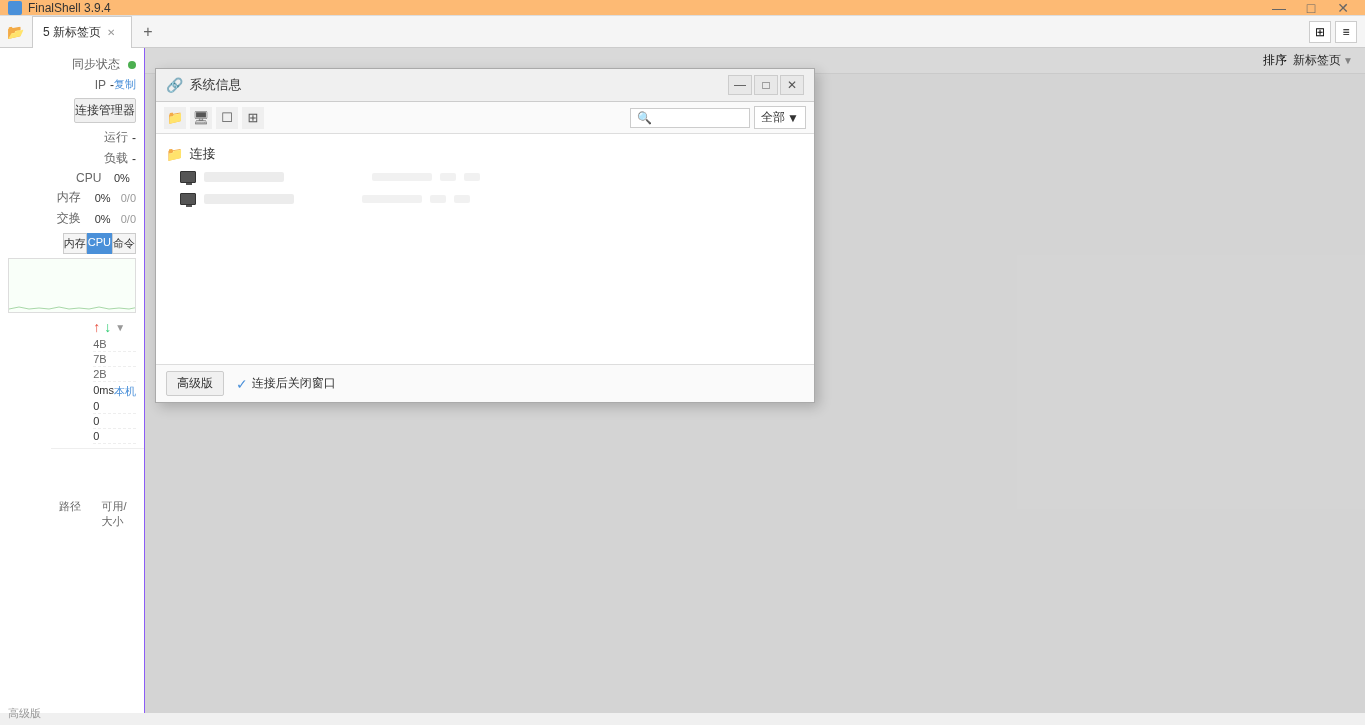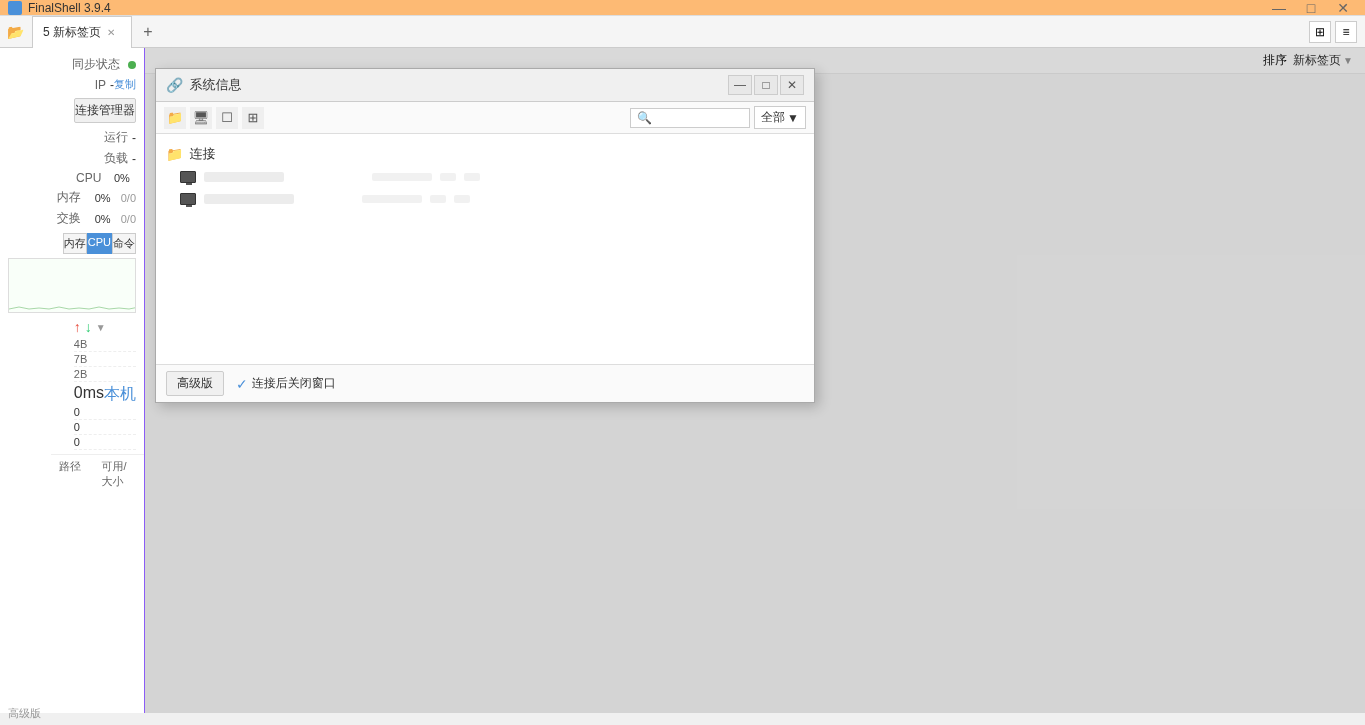--- a/index.html
+++ b/index.html
@@ -75,29 +75,29 @@
       border: 1px solid #ddd; position: relative;
     }
 
     
     .network-section { padding: 4px 8px; }
     .network-arrows { display: flex; align-items: center; gap: 4px; margin-bottom: 2px; }
     .arrow-up { color: #e74c3c; font-size: 14px; }
     .arrow-down { color: #2ecc71; font-size: 14px; }
     .arrow-toggle { color: #999; font-size: 10px; cursor: pointer; }
     .net-row { display: flex; justify-content: space-between; padding: 1px 0; font-size: 11px; color: #666; border-bottom: 1px dashed #eee; }
-    .net-ping { display: flex; justify-content: space-between; margin-top: 2px; font-size: 16px; }
+    .net-ping { display: flex; justify-content: space-between; margin-top: 2px; font-size: 11px; }
     .net-ping .ping-val { color: #333; }
     .net-ping .machine { color: #4a90d9; cursor: pointer; }
     .net-count-row { display: flex; justify-content: space-between; font-size: 11px; padding: 1px 0; color: #333; border-bottom: 1px dashed #eee; }
 
     
     .disk-section { padding: 4px 8px; border-top: 1px solid #eee; }
     .disk-header { display: flex; gap: 8px; font-size: 11px; color: #666; margin-bottom: 2px; }
-    .disk-header span { flex: 1; }
+    .disk-header span { flex: 1; margin-top: 46px; }
 
     
     .content-area { flex: 1; background: #fafafa; position: relative; padding: 0; }
 
     
     .sort-bar { display: flex; justify-content: flex-end; align-items: center; padding: 4px 12px; border-bottom: 1px solid #eee; background: #fff; }
     .sort-label { font-size: 12px; color: #000000; margin-right: 6px; }
     .sort-select { display: flex; align-items: center; gap: 2px; font-size: 12px; color: #333; cursor: pointer; }
     .sort-arrow { font-size: 10px; color: #999; }
 

